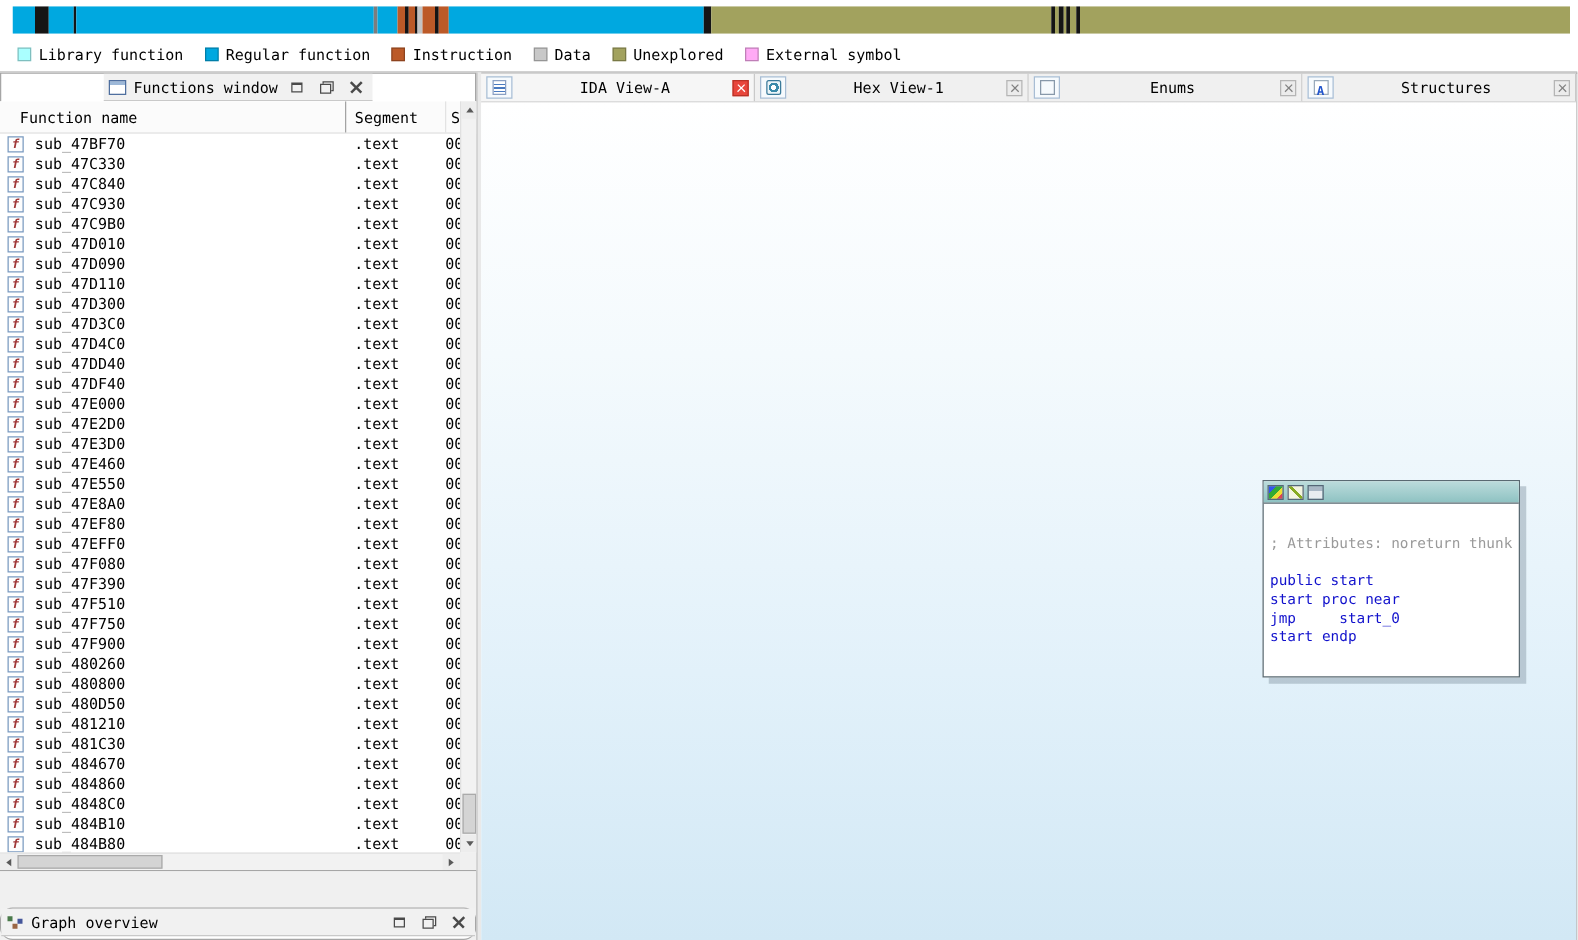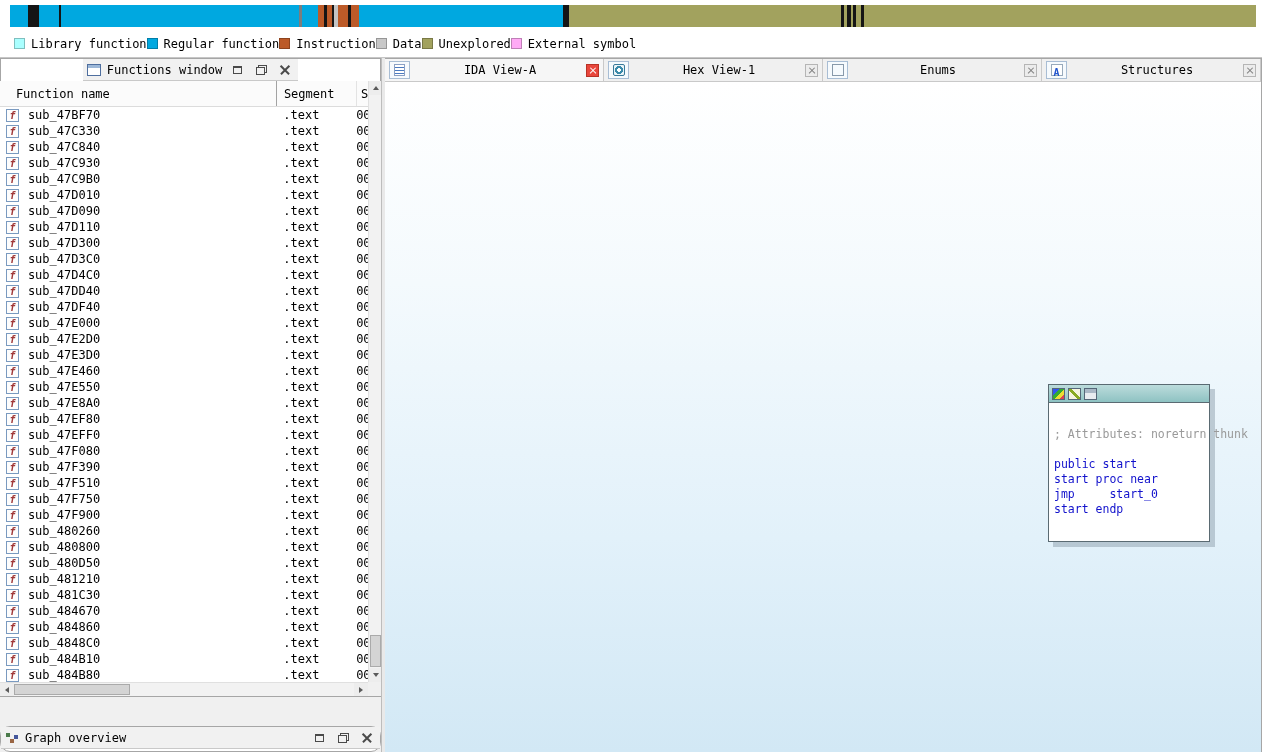--- a/index.html
+++ b/index.html
@@ -6,21 +6,21 @@
   html,body { width:1262px; height:752px; overflow:hidden; }
   body { font-family:"DejaVu Sans Mono", monospace; font-size:12px; color:#000; background:#ffffff; }
   .screen { position:relative; width:1262px; height:752px; background:#ffffff; }
 
   
   .navband-row { height:30px; padding:5px 6px 3px 10px; background:#fff; }
   #nav-band { height:22px; display:flex; overflow:hidden; }
   .band-seg { height:100%; flex:0 0 auto; }
 
   
-  .legend { height:27px; display:flex; align-items:center; padding-left:14px; background:#fff; }
+  .legend { height:27px; display:flex; align-items:center; gap:17px; padding-left:14px; background:#fff; }
   .legend-item { display:flex; align-items:center; gap:6px; }
   .legend-swatch { width:11px; height:11px; border:1px solid rgba(0,0,0,.25); display:inline-block; }
   .legend-label { font-size:12px; }
 
   
   .workspace { display:flex; height:695px; border-top:1px solid #c6c6c6; background:#f0f0f0; }
   .left-col { width:381px; display:flex; flex-direction:column; background:#f0f0f0; }
   .splitter { width:4px; background:#e9e9e9; border-left:1px solid #bdbdbd; }
   .right-col { flex:1; display:flex; flex-direction:column; background:#fff; border-right:1px solid #a6a6a6; border-top:1px solid #a6a6a6; }
 
@@ -90,21 +90,21 @@
   .tab-glyph { display:block; }
   .glyph-ida-view-a { width:11px; height:12px; border:1px solid #8aa0c4; background:#fff repeating-linear-gradient(180deg, transparent 0 2px, #4a7ac0 2px 3px); }
   .glyph-hex-view-1 { width:12px; height:12px; border:1px solid #3a7a9a; border-radius:2px; background:radial-gradient(circle at 50% 50%, #ffffff 0 2px, #3a8aaa 2px 4px, #eaf4f8 4px); }
   .glyph-structures { width:12px; height:12px; border:1px solid #9ab; background:#fff; text-align:center; }
   .glyph-structures::before { content:"A"; color:#2255cc; font-weight:bold; font-size:10px; line-height:11px; }
   .glyph-enums { width:12px; height:12px; border:1px solid #8899aa; background:#fff repeating-linear-gradient(0deg,#88a 0 1px, transparent 1px 4px), #fff repeating-linear-gradient(90deg,#88a 0 1px, transparent 1px 4px); }
 
   
   .canvas { position:relative; flex:1; overflow:hidden;
     background:linear-gradient(180deg,#ffffff 0%, #f4fafd 30%, #e2f1fa 68%, #d2e8f5 100%); }
-  .node { position:absolute; left:625px; top:302px; width:162px; background:#ffffff; border:1px solid #5a6a72; box-shadow:5px 5px 0 rgba(150,165,178,.55);margin-left:38px; }
+  .node { position:absolute; left:625px; top:302px; width:206px; background:#ffffff; border:1px solid #5a6a72; box-shadow:5px 5px 0 rgba(150,165,178,.55); }
   .node-header { height:18px; background:linear-gradient(#bcdcdc,#8ec2c2); border-bottom:1px solid #5a6a72; display:flex; align-items:center; gap:3px; padding:0 3px; }
   .node-hicon { width:13px; height:12px; border:1px solid #556677; flex:0 0 auto; }
   .hicon-palette { background:linear-gradient(135deg,#3355ee 0 30%, #33aa33 30% 55%, #eedd33 55% 78%, #dd4455 78% 100%); }
   .hicon-edit { background:#f4f4e0 linear-gradient(45deg, transparent 42%, #88aa22 42% 58%, transparent 58%); }
   .hicon-frame { background:linear-gradient(#aab8c6 0 4px, #e8ecf0 4px); }
   .node-body { padding:24px 5px 24px 5px; }
   .node-line { height:15px; line-height:15px; white-space:pre; font-size:11.5px; color:#1111cc; }
   .node-line.comment { color:#9a9a9a; }
   .node-line.blank { color:transparent; }
 

